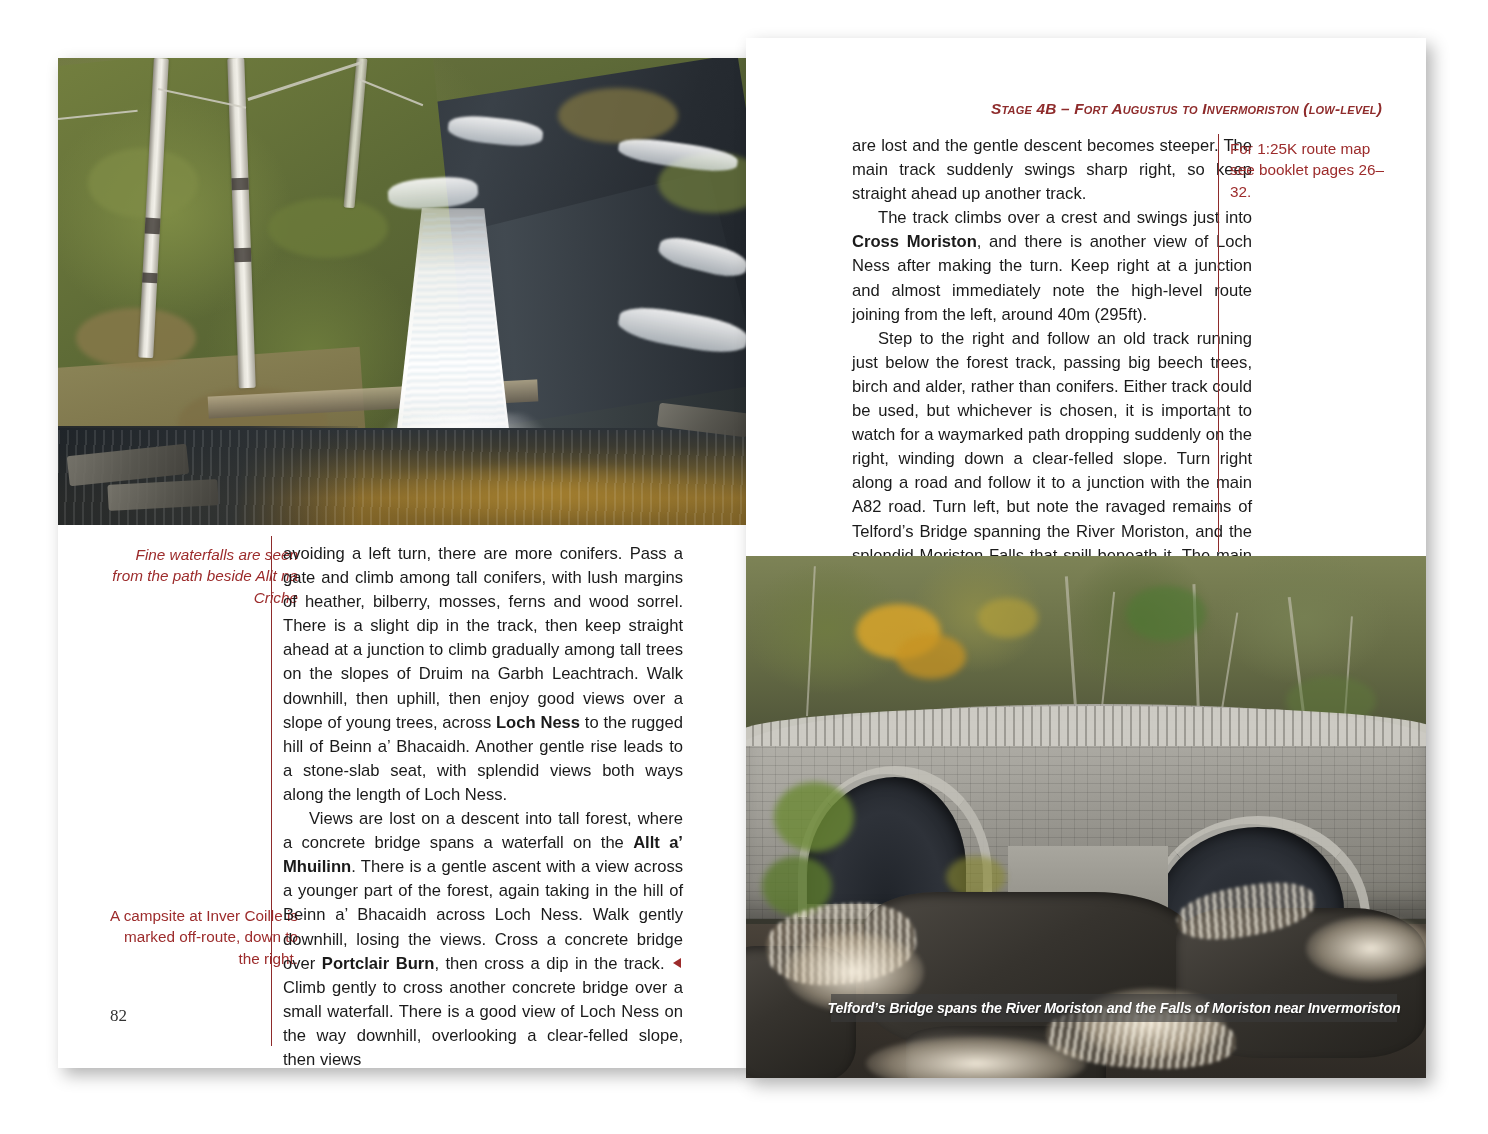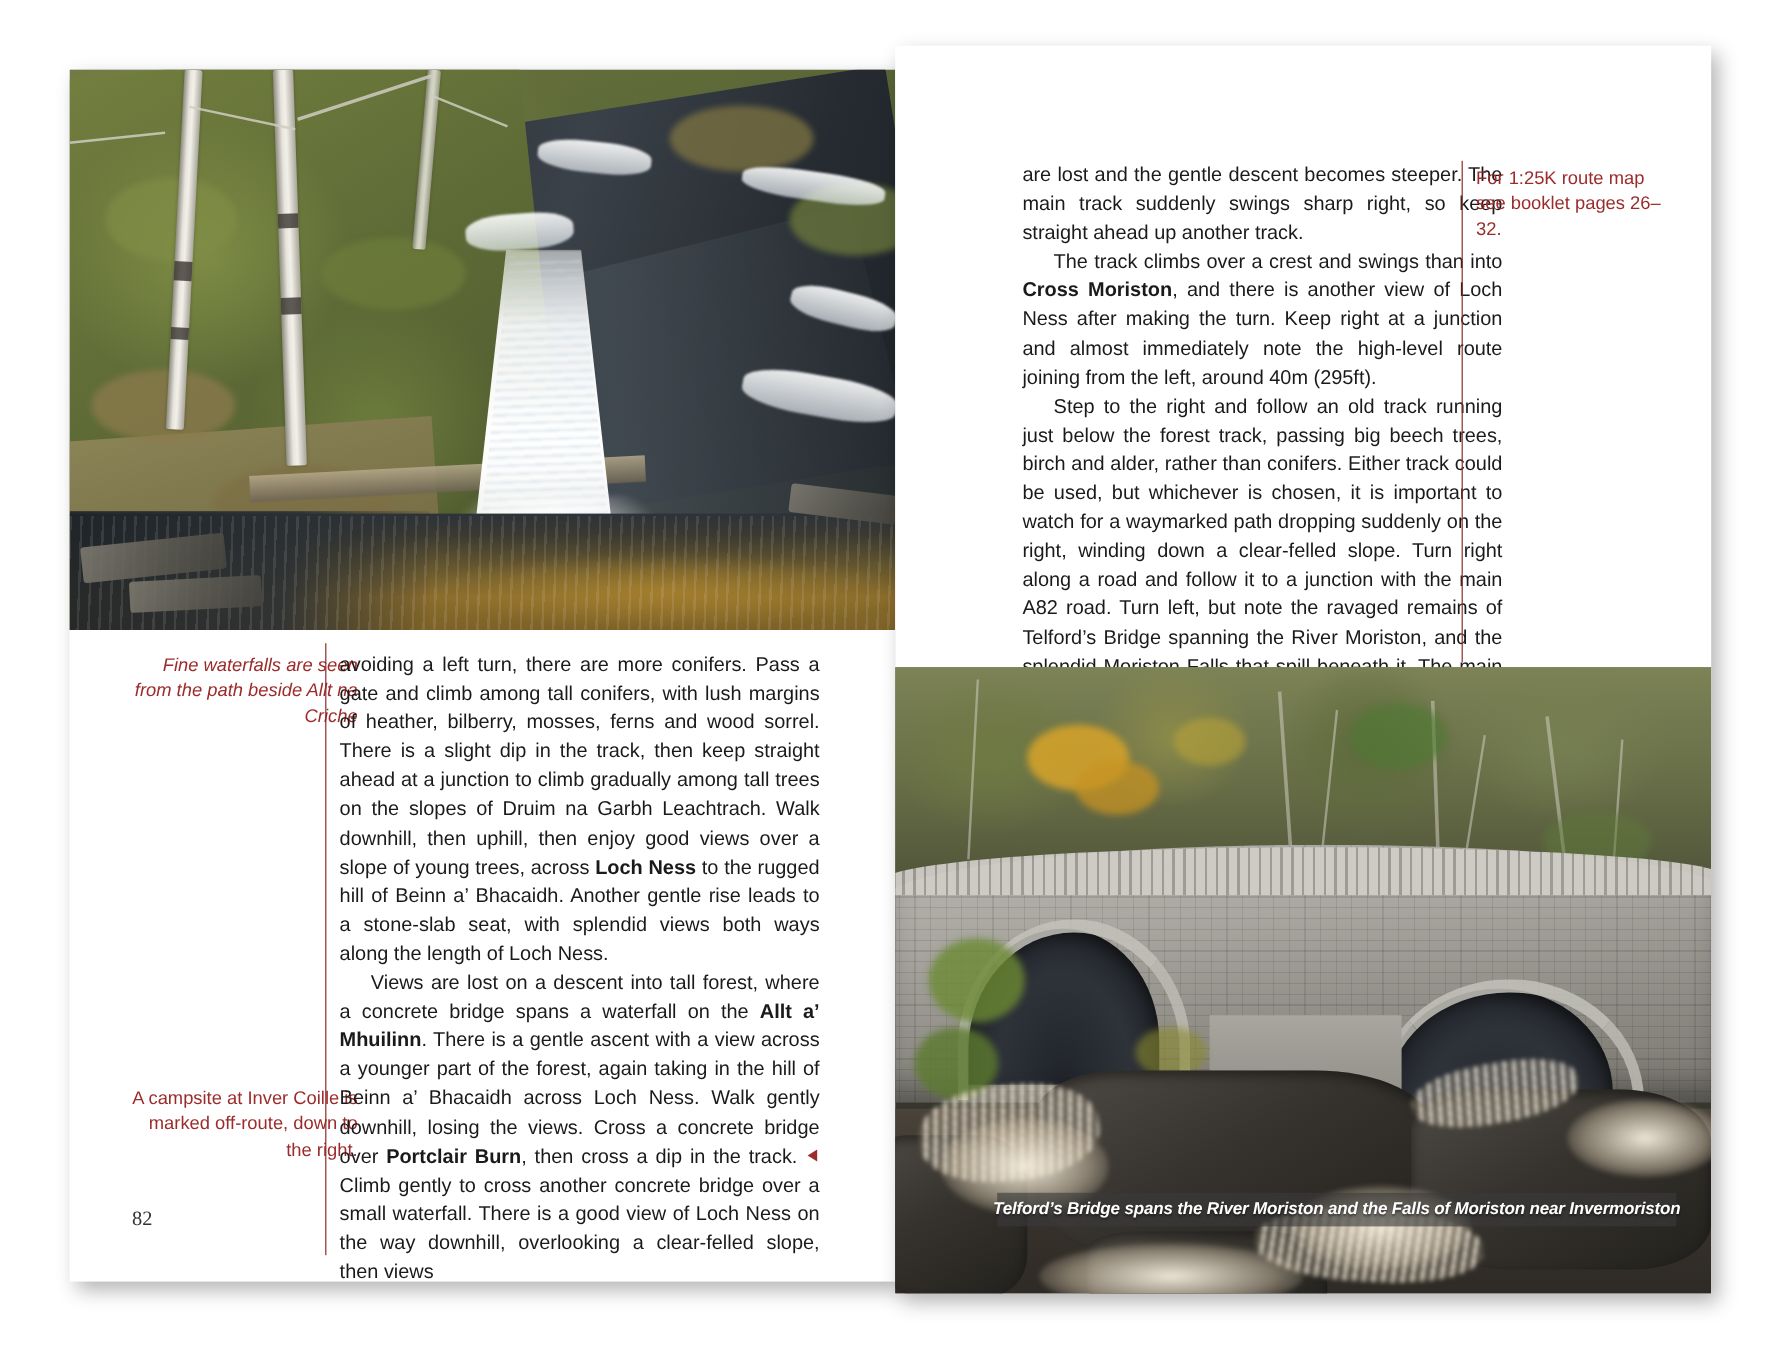--- a/index.html
+++ b/index.html
@@ -439,24 +439,25 @@
     <div class="lp-body body-text" id="lp-body">
         <p><span>avoiding a left turn, there are more conifers. Pass a gate and climb among tall conifers, with lush margins of heather, bilberry, mosses, ferns and wood sorrel. There is a slight dip in the track, then keep straight ahead at a junction to climb gradually among tall trees on the slopes of Druim na Garbh Leachtrach. Walk downhill, then uphill, then enjoy good views over a slope of young trees, across </span><b>Loch Ness</b><span> to the rugged hill of Beinn a’ Bhacaidh. Another gentle rise leads to a stone-slab seat, with splendid views both ways along the length of Loch Ness.</span></p>
         <p><span>Views are lost on a descent into tall forest, where a concrete bridge spans a waterfall on the </span><b>Allt a’ Mhuilinn</b><span>. There is a gentle ascent with a view across a younger part of the forest, again taking in the hill of Beinn a’ Bhacaidh across Loch Ness. Walk gently downhill, losing the views. Cross a concrete bridge over </span><b>Portclair Burn</b><span>, then cross a dip in the track. </span><span class="tri-left"></span><span> Climb gently to cross another concrete bridge over a small waterfall. There is a good view of Loch Ness on the way downhill, overlooking a clear-felled slope, then views</span></p>
       </div>
 
     <div class="lp-pagenum">82</div>
   </div>
 
   <div class="page page-right">
 
+    <div class="rp-header">Stage 4B – Fort Augustus to Invermoriston (low-level)</div>
 
     <div class="rp-body body-text" id="rp-body">
         <p><span>are lost and the gentle descent becomes steeper. The main track suddenly swings sharp right, so keep straight ahead up another track.</span></p>
-        <p><span>The track climbs over a crest and swings than into </span><b>Cross Moriston</b><span>, and there is another view of Loch Ness after making the turn. Keep right at a junction and almost immediately note the high-level route joining from the left, around 40m (295ft).</span></p>
+        <p><span>The track climbs over a crest and swings just into </span><b>Cross Moriston</b><span>, and there is another view of Loch Ness after making the turn. Keep right at a junction and almost immediately note the high-level route joining from the left, around 40m (295ft).</span></p>
         <p><span>Step to the right and follow an old track running just below the forest track, passing big beech trees, birch and alder, rather than conifers. Either track could be used, but whichever is chosen, it is important to watch for a waymarked path dropping suddenly on the right, winding down a clear-felled slope. Turn right along a road and follow it to a junction with the main A82 road. Turn left, but note the ravaged remains of Telford’s Bridge spanning the River Moriston, and the splendid Moriston Falls that spill beneath it. The main road runs into the little village of </span><b>Invermoriston</b><span>.</span><span class="tri-right"></span></p>
       </div>
 
     <div class="rule-v rp-rule"></div>
 
     <div class="rp-note1 margin-note-left">For 1:25K route map see booklet pages 26–32.</div>
 
     <div class="photo ph-bridge">
       <div class="layer br-sky"></div>
       <div class="layer br-trees"></div>

